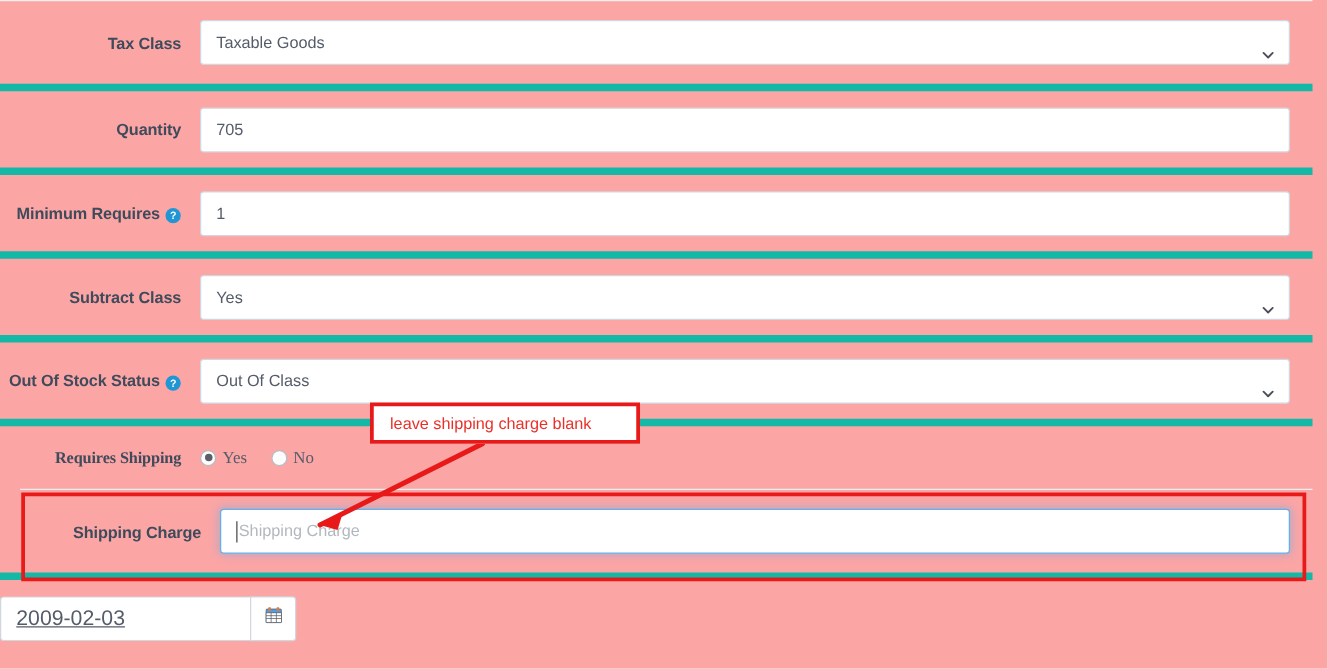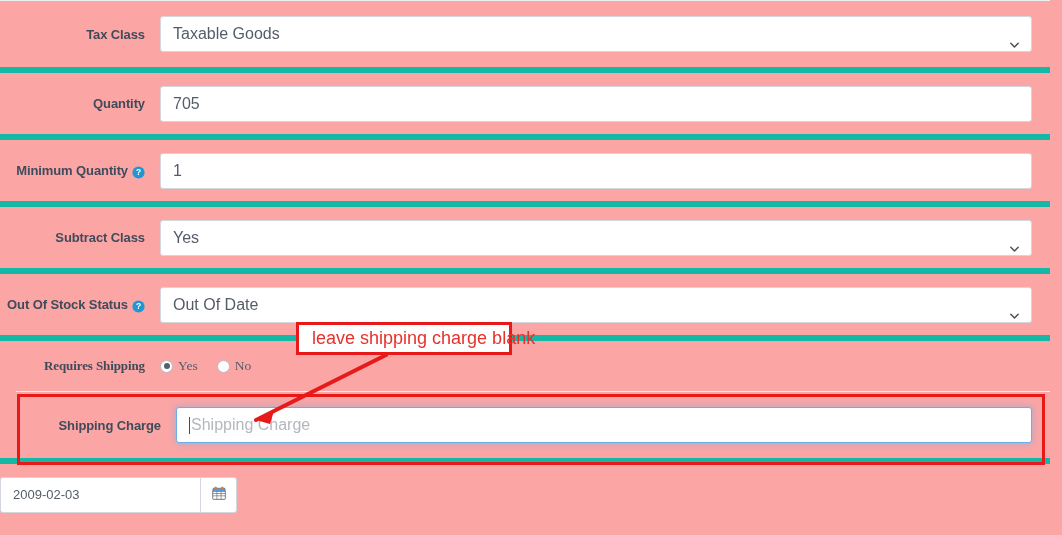--- a/index.html
+++ b/index.html
@@ -78,21 +78,21 @@
     top: 1px;
   }
   .ctrl {
     box-sizing: border-box;
     width: 100%;
     height: 36px;
     border: 1px solid #d2d6de;
     border-radius: 3px;
     background: #ffffff;
     font-family: "Liberation Sans", sans-serif;
-    font-size: 16px;
+    font-size: 13px;
     color: #555c69;
     padding: 0 12px;
     line-height: 34px;
     display: flex;
     align-items: center;
     position: relative;
   }
   .ctrl.select { padding-right: 30px; }
   .chevron {
     position: absolute;
@@ -150,26 +150,27 @@
   
   .input-group { display: flex; align-items: stretch; }
   .date-input {
     box-sizing: border-box;
     width: 200px;
     height: 36px;
     border: 1px solid #d2d6de;
     border-right: none;
     border-radius: 3px 0 0 3px;
     background: #ffffff;
-    font-size: 13px;
+    font-size: 17px;
     color: #555c69;
     padding: 0 12px;
     line-height: 34px;
     display: flex;
     align-items: center;
+    text-decoration: underline;
   }
   .date-btn {
     box-sizing: border-box;
     width: 37px;
     height: 36px;
     border: 1px solid #d2d6de;
     border-radius: 0 3px 3px 0;
     background: #ffffff;
     display: flex;
     align-items: center;
@@ -188,21 +189,21 @@
     top: 322px;
     width: 216px;
     height: 33px;
     display: flex;
     align-items: center;
     padding-left: 13px;
     background: #ffffff;
   }
   .anno-text {
     color: #e8312a;
-    font-size: 18px;
+    font-size: 13px;
     font-family: "Liberation Sans", sans-serif;
     white-space: nowrap;
   }
   .anno-highlight-box {
     left: 17px;
     top: 394px;
     width: 1028px;
     height: 71px;
   }
   .anno-arrow {
@@ -243,21 +244,21 @@
       </div>
       <div class="field">
         <div class="ctrl">
           <span>705</span>
         </div>
       </div>
     </div>
 
     <div class="row">
       <div class="label">
-        <span>Minimum Quantity</span><span class="help-icon"><svg viewBox="0 0 16 16" width="13" height="13">
+        <span>Minimum Requires</span><span class="help-icon"><svg viewBox="0 0 16 16" width="13" height="13">
               <circle cx="8" cy="8" r="7.5" fill="#2196d4"></circle>
               <text x="8" y="11.6" font-size="10.5" font-family="Liberation Sans, sans-serif" font-weight="bold" fill="#ffffff" text-anchor="middle">?</text>
             </svg></span>
       </div>
       <div class="field">
         <div class="ctrl">
           <span>1</span>
         </div>
       </div>
     </div>
@@ -280,21 +281,21 @@
 
     <div class="row">
       <div class="label">
         <span>Out Of Stock Status</span><span class="help-icon"><svg viewBox="0 0 16 16" width="13" height="13">
               <circle cx="8" cy="8" r="7.5" fill="#2196d4"></circle>
               <text x="8" y="11.6" font-size="10.5" font-family="Liberation Sans, sans-serif" font-weight="bold" fill="#ffffff" text-anchor="middle">?</text>
             </svg></span>
       </div>
       <div class="field">
         <div class="ctrl select">
-          <span>Out Of Date</span>
+          <span>Out Of Class</span>
           <span class="chevron">
             <svg viewBox="0 0 12 12" width="11" height="11">
                 <path d="M2 4.2 L6 8.2 L10 4.2" fill="none" stroke="#4a4f57" stroke-width="1.6" stroke-linecap="round" stroke-linejoin="round"></path>
               </svg>
           </span>
         </div>
       </div>
     </div>
 
     <div class="row row-shipping-req">

